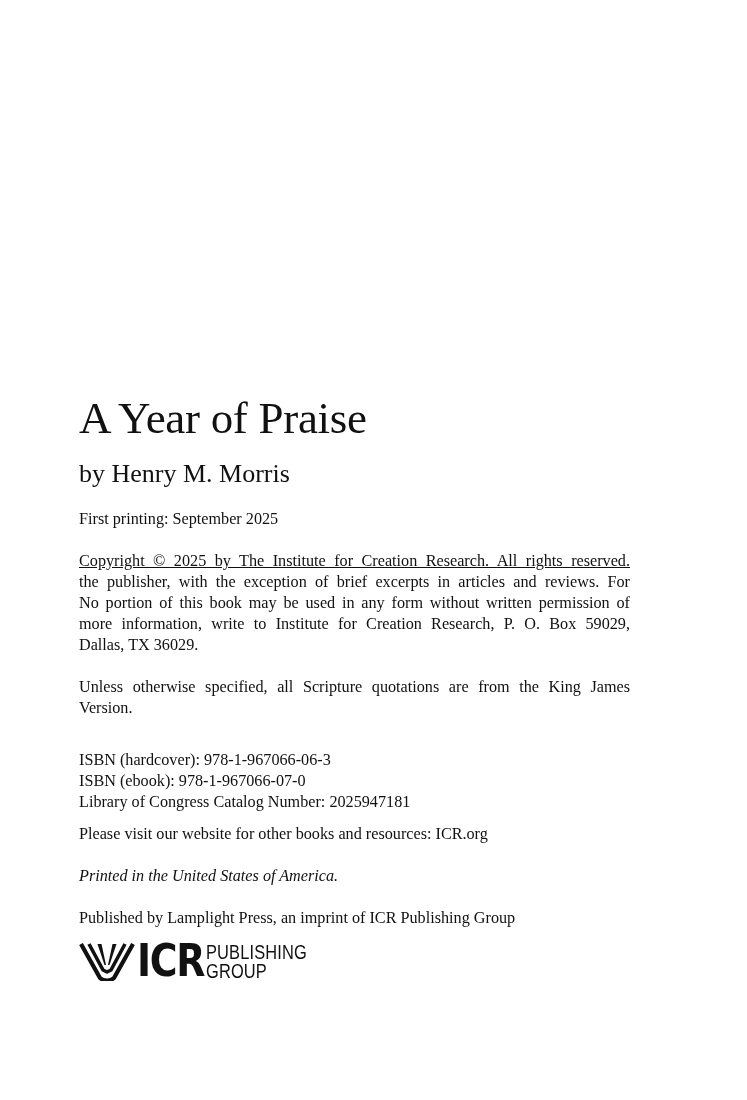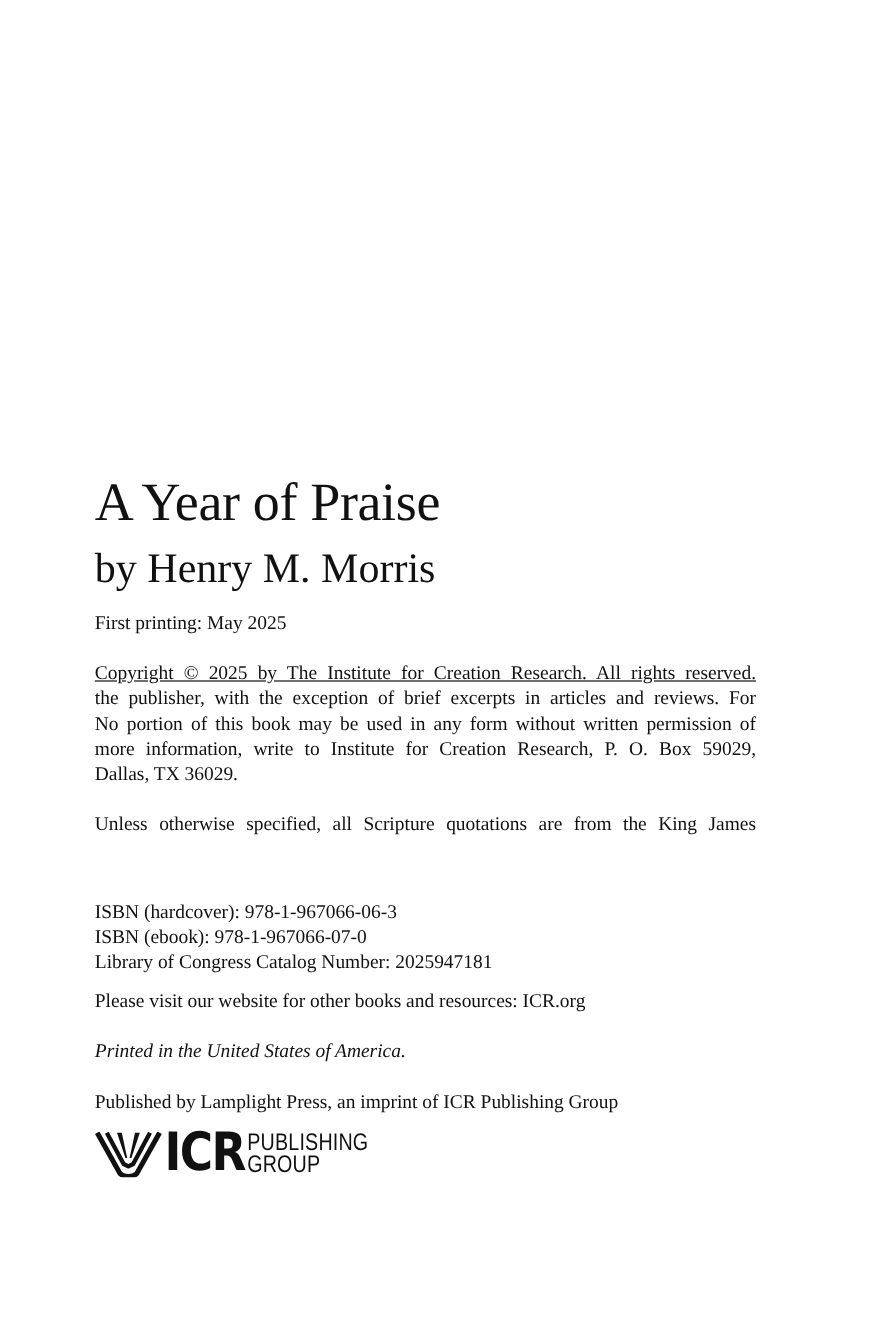--- a/index.html
+++ b/index.html
@@ -31,21 +31,21 @@
       top: 392px;
       font-size: 45px;
       line-height: 52px;
       font-weight: normal;
       margin: 0;
       letter-spacing: -0.3px;
       white-space: nowrap;
     }
     .author {
       top: 458px;
-      font-size: 35px;
+      font-size: 26px;
       line-height: 32px;
       white-space: nowrap;
     }
     .body-text {
       font-size: 16.2px;
       line-height: 21px;
     }
     .p {
       margin: 0;
       position: absolute;
@@ -109,32 +109,33 @@
 <body>
 
 <div class="page">
 
   <h1 class="col title">A Year of Praise</h1>
 
   <div class="col author">by Henry M. Morris</div>
 
   <div class="body-text">
 
-    <p class="p nowrap p-first">First printing: May 2025</p>
+    <p class="p nowrap p-first">First printing: September 2025</p>
 
     <p class="p p-copy">
       <span class="line" style="text-align:justify;text-align-last:justify;text-decoration:underline;">Copyright © 2025 by The Institute for Creation Research. All rights reserved.</span>
       <span class="line" style="text-align:justify;text-align-last:justify;">the publisher, with the exception of brief excerpts in articles and reviews. For</span>
       <span class="line" style="text-align:justify;text-align-last:justify;">No portion of this book may be used in any form without written permission of</span>
       <span class="line" style="text-align:justify;text-align-last:justify;">more information, write to Institute for Creation Research, P. O. Box 59029,</span>
       <span class="line">Dallas, TX 36029.</span>
     </p>
 
     <p class="p p-unless">
       <span class="line" style="text-align:justify;text-align-last:justify;">Unless otherwise specified, all Scripture quotations are from the King James</span>
+      <span class="line">Version.</span>
     </p>
 
     <p class="p nowrap p-isbn">
       <span class="line">ISBN (hardcover): 978-1-967066-06-3</span>
       <span class="line">ISBN (ebook): 978-1-967066-07-0</span>
       <span class="line">Library of Congress Catalog Number: 2025947181</span>
     </p>
 
     <p class="p nowrap p-visit">Please visit our website for other books and resources: ICR.org</p>
 

